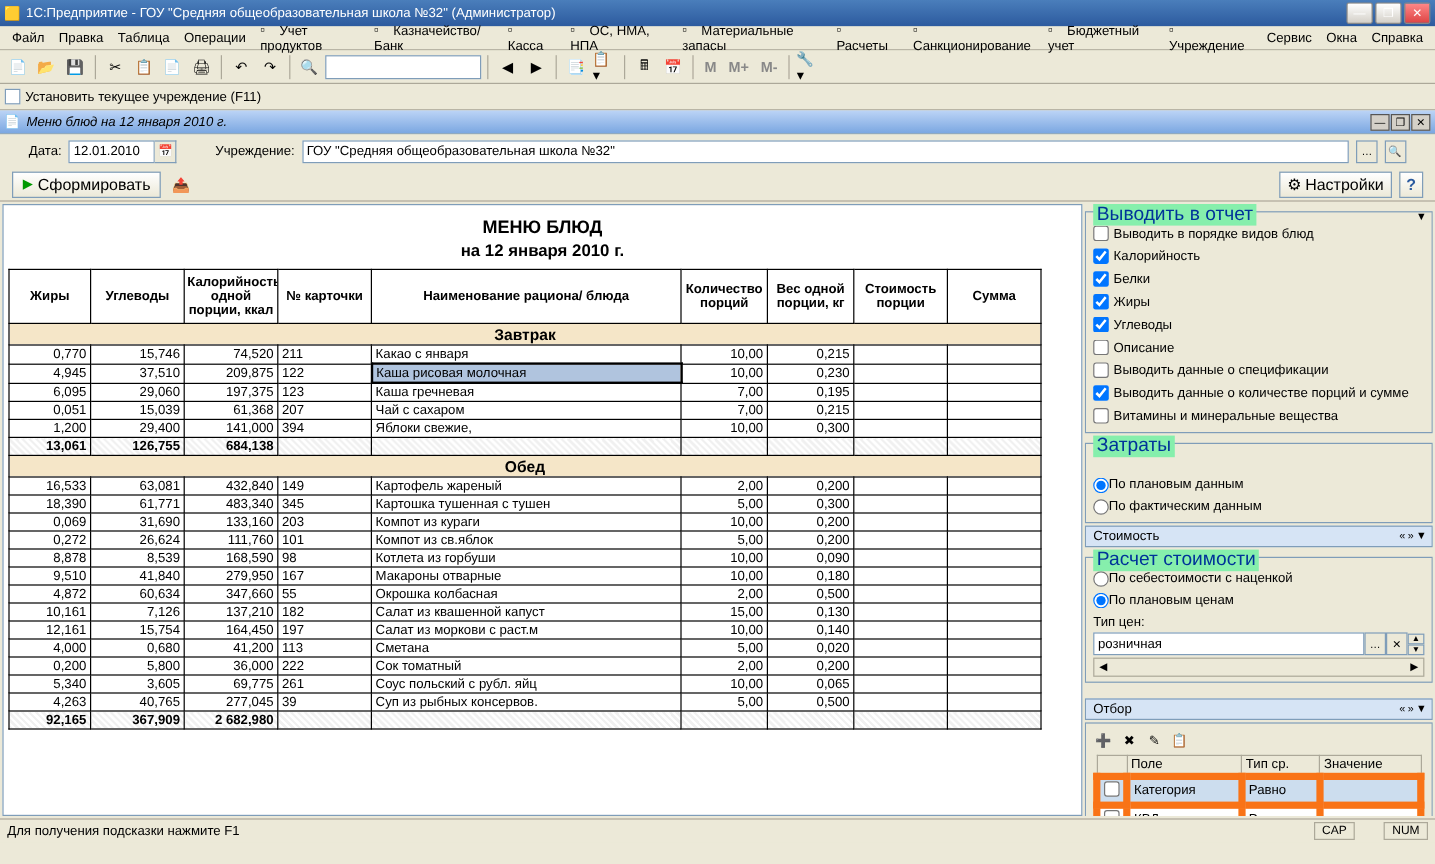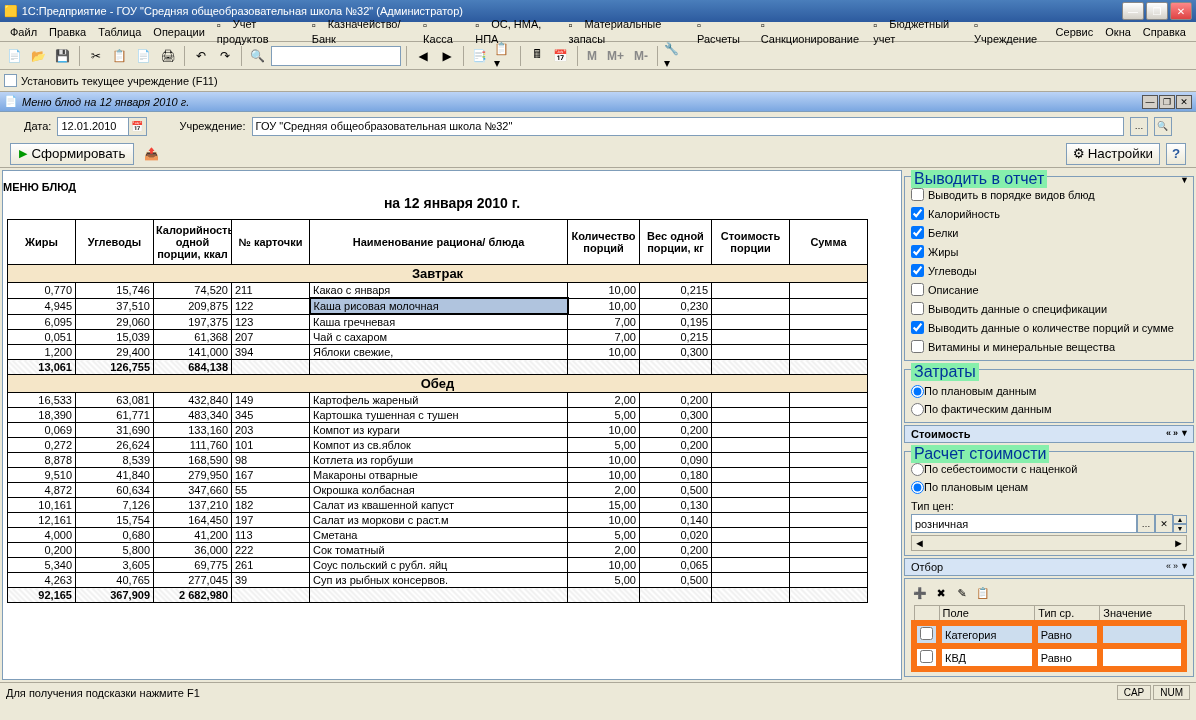--- a/index.html
+++ b/index.html
@@ -33,21 +33,21 @@
 .form-btn { height: 22px; padding: 0 8px; border: 1px solid #7f9db9; background: linear-gradient(#fff,#ece9d8); cursor: pointer; display: flex; align-items: center; gap: 4px; }
 .form-btn .tri { color: #090; font-size: 11px; }
 .settings-btn { height: 22px; padding: 0 6px; border: 1px solid #7f9db9; background: linear-gradient(#fff,#ece9d8); cursor: pointer; display: flex; align-items: center; gap: 3px; }
 .help-btn { width: 20px; height: 22px; border: 1px solid #7f9db9; background: linear-gradient(#fff,#ece9d8); cursor: pointer; display: flex; align-items: center; justify-content: center; color: #2a5a9e; font-weight: bold; }
 .main-area { display: flex; height: 514px; }
 .report-pane { flex: 1; display: flex; flex-direction: column; border: 1px solid #7f9db9; margin: 2px 0 2px 2px; background: #fff; overflow: hidden; }
 .report-scroll { flex: 1; overflow: auto; position: relative; }
 .report-scroll::-webkit-scrollbar { width: 16px; height: 16px; }
 .report-scroll::-webkit-scrollbar-track { background: #ece9d8; border: 1px solid #d4d0c8; }
 .report-scroll::-webkit-scrollbar-thumb { background: #c8c8c8; border: 1px solid #888; }
-.report-title { font-weight: bold; font-size: 11px; padding: 10px 0 2px; }
+.report-title { text-align: center; font-weight: bold; font-size: 15px; padding: 10px 0 2px; }
 .report-subtitle { text-align: center; font-weight: bold; font-size: 14px; padding-bottom: 8px; }
 .rtable { border-collapse: collapse; width: 860px; margin-left: 4px; table-layout: fixed; }
 .rtable th, .rtable td { border: 1px solid #000; padding: 1px 3px; font-size: 11px; height: 15px; overflow: hidden; white-space: nowrap; }
 .rtable th { font-weight: bold; text-align: center; vertical-align: middle; height: auto; padding: 4px 2px; white-space: normal; }
 .rtable .meal-row td { background: #f5e6c8; font-weight: bold; text-align: center; font-size: 13px; height: 18px; }
 .rtable .num { text-align: right; }
 .rtable .total td { font-weight: bold; background: repeating-linear-gradient(45deg,#f0f0f0,#f0f0f0 2px,#fff 2px,#fff 4px); }
 .rtable .selected { background: #b0c4de !important; border: 2px solid #000; }
 .side-pane { width: 290px; display: flex; flex-direction: column; margin: 2px; gap: 2px; overflow: hidden; }
 .panel { border: 1px solid #7f9db9; background: #ece9d8; padding: 4px 6px; position: relative; }
@@ -59,21 +59,21 @@
 .price-type { display: flex; align-items: center; margin-top: 2px; }
 .price-input { flex: 1; height: 19px; border: 1px solid #7f9db9; background: #fff; padding: 0 3px; display: flex; align-items: center; }
 .hscroll-mini { height: 16px; background: #ece9d8; border: 1px solid #aca899; margin-top: 2px; display: flex; align-items: center; justify-content: space-between; padding: 0 2px; }
 .otbor-toolbar { display: flex; gap: 3px; height: 20px; align-items: center; margin-bottom: 2px; }
 .otbor-btn { width: 18px; height: 18px; border: 1px solid transparent; display: flex; align-items: center; justify-content: center; cursor: pointer; font-size: 11px; }
 .otbor-table { width: 100%; border-collapse: collapse; font-size: 11px; }
 .otbor-table th { background: #ece9d8; border: 1px solid #aca899; padding: 1px 3px; font-weight: normal; height: 16px; text-align: left; }
 .otbor-table td { background: #fff; border: 6px solid #f97316; padding: 1px 3px; height: 15px; }
 .otbor-table .sel td { background: #cde; }
 .statusbar { height: 20px; background: #ece9d8; border-top: 1px solid #aca899; display: flex; align-items: center; padding: 0 6px; font-size: 11px; }
-.statusbar .right { margin-left: auto; display: flex; gap: 2px; }
+.statusbar .right { margin-left: auto; display: flex; gap: 24px; }
 .status-cell { border: 1px solid #aca899; padding: 1px 6px; font-size: 10px; }
 .spin-btns { display: flex; flex-direction: column; width: 14px; }
 .spin-btns div { height: 9px; border: 1px solid #7f9db9; background: #ece9d8; font-size: 7px; text-align: center; line-height: 7px; cursor: pointer;}
 </style>
 </head>
 <body>
 
 <div class="titlebar">
   <span style="margin-right:4px;">🟨</span>
   <span class="titlebar-text">1С:Предприятие - ГОУ "Средняя общеобразовательная школа №32" (Администратор)</span>
@@ -480,35 +480,35 @@
             <input type="checkbox" checked="" style="">
             <span>Выводить данные о количестве порций и сумме</span>
           </div>
           <div class="chk-row">
             <input type="checkbox" style="">
             <span>Витамины и минеральные вещества</span>
           </div>
         </div>
     </div>
 
-    <div class="panel" style="margin-top:6px;padding-top:12px;">
+    <div class="panel" style="margin-top:6px;padding-top:25px;">
       <div class="panel-title">Затраты</div>
       <div id="zatraty-opts">
           <div class="rad-row">
             <input type="radio" name="zatraty" checked="" style="">
             <span>По плановым данным</span>
           </div>
           <div class="rad-row">
             <input type="radio" name="zatraty" style="">
             <span>По фактическим данным</span>
           </div>
         </div>
     </div>
 
-    <div class="panel" style="padding:2px 6px; background:#d6e4f5;font-weight:bold;">
+    <div class="panel" style="padding:2px 6px; background:#d6e4f5;">
       <span>Стоимость</span>
       <div class="panel-collapse" style="top:2px;">
           <span>«</span>
           <span>»</span>
           <span>▼</span>
         </div>
     </div>
 
     <div class="panel" style="margin-top:6px;padding-top:8px;">
       <div class="panel-title">Расчет стоимости</div>
@@ -533,21 +533,21 @@
             <div>▲</div>
             <div>▼</div>
           </div>
       </div>
       <div class="hscroll-mini">
           <span>◄</span>
           <span>►</span>
         </div>
     </div>
 
-    <div class="panel" style="padding:2px 6px;background:#d6e4f5;">
+    <div class="panel" style="padding:2px 6px;background:#d6e4f5;margin-top:11px;">
       <span>Отбор</span>
       <div class="panel-collapse" style="top:2px;">
           <span>«</span>
           <span>»</span>
           <span>▼</span>
         </div>
     </div>
     <div class="panel" style="flex:1;">
       <div class="otbor-toolbar">
         <div class="otbor-btn">➕</div>

